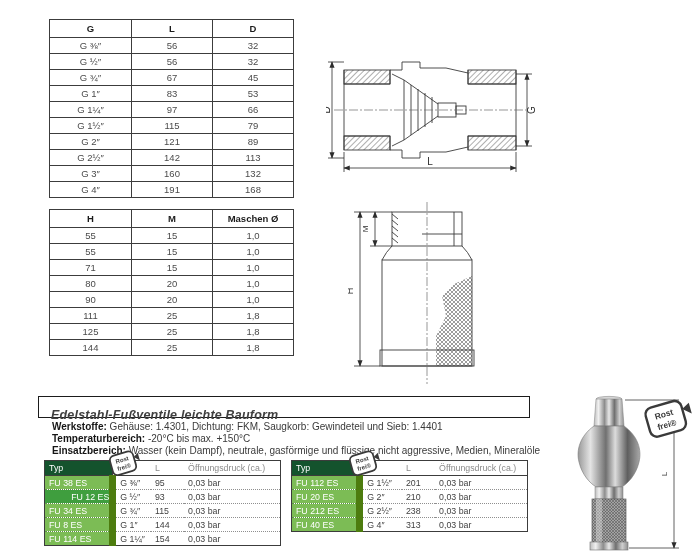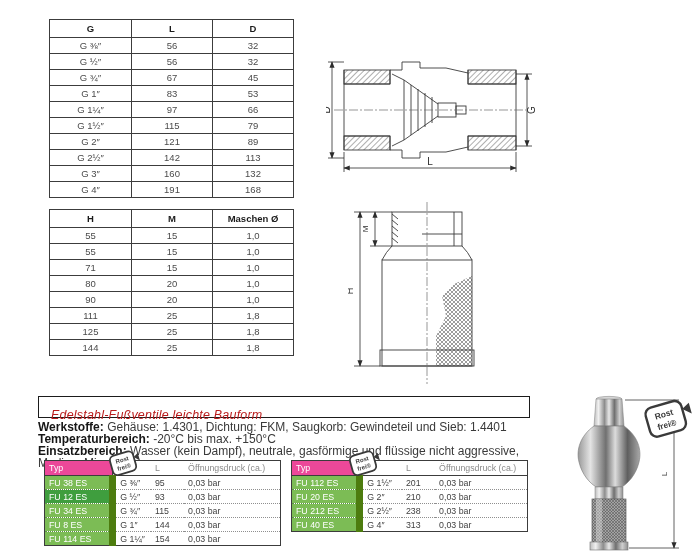--- a/index.html
+++ b/index.html
@@ -11,40 +11,40 @@
   .dtable th,.dtable td{border:1px solid #3c3c3c;text-align:center;padding:0;
         font-size:9.5px;overflow:hidden;white-space:nowrap;}
   .dtable th{height:17px;font-weight:700;color:#1b1b1b;}
   .dtable td{height:15px;color:#4a4a4a;}
   #dim-table{left:49px;top:19px;width:244px;}
   #mesh-table{left:49px;top:209px;width:244px;}
 
   
   #title-box{position:absolute;left:38px;top:396px;width:490px;height:20px;
         border:1.5px solid #1b1b1b;display:flex;align-items:center;background:#fff;}
-  #title-box .t{font-size:12.5px;font-weight:400;font-style:italic;color:#b91c1c;
+  #title-box .t{font-size:12.5px;font-weight:700;font-style:italic;color:#404040;
         padding-left:12px;letter-spacing:.2px;white-space:nowrap;margin-top:16px;}
 
   
-  #specs{position:absolute;left:38px;top:421px;width:505px;font-size:12px;
+  #specs{position:absolute;left:52px;top:421px;width:505px;font-size:10px;
         line-height:12px;color:#3a3a3a;}
   #specs b{color:#161616;}
 
   
   .ptable{position:absolute;border-collapse:collapse;table-layout:fixed;width:237px;
         font-size:8.8px;border:1px solid #3c3c3c;background:#fff;}
   .ptable th{height:14px;font-weight:400;text-align:left;padding:0 0 0 4px;
         border-bottom:1px solid #3c3c3c;white-space:nowrap;overflow:hidden;}
   .ptable td{height:13px;text-align:left;padding:0 0 0 4px;color:#3f3f3f;
         border-top:1px dotted #8f8f8f;white-space:nowrap;overflow:hidden;}
-  .ptable .h-typ{background:#ec4899;color:#fff;border-right:1px solid #3c3c3c;}
+  .ptable .h-typ{background:#14532d;color:#fff;border-right:1px solid #3c3c3c;}
   .ptable .h-other{color:#8a8a8a;}
   .ptable .c-typ{background:#7cbc55;color:#fff;border-right:7px solid #4d7c0f;
         border-top:1px dotted #5f8f4a;}
-  .ptable .c-typ.hl{background:#3f9e3e;}
+  .ptable .c-typ.hl{background:#3f9e3e;text-align:right;}
   #ptable-left{left:44px;top:460px;}
   #ptable-right{left:291px;top:460px;}
 
   .stamp-mini{position:absolute;z-index:6;}
   #stamp-left{left:106px;top:447px;}
   #stamp-right{left:346px;top:447px;}
 
   .drawing{position:absolute;}
   svg text{font-family:"Liberation Sans",sans-serif;}
 </style>

